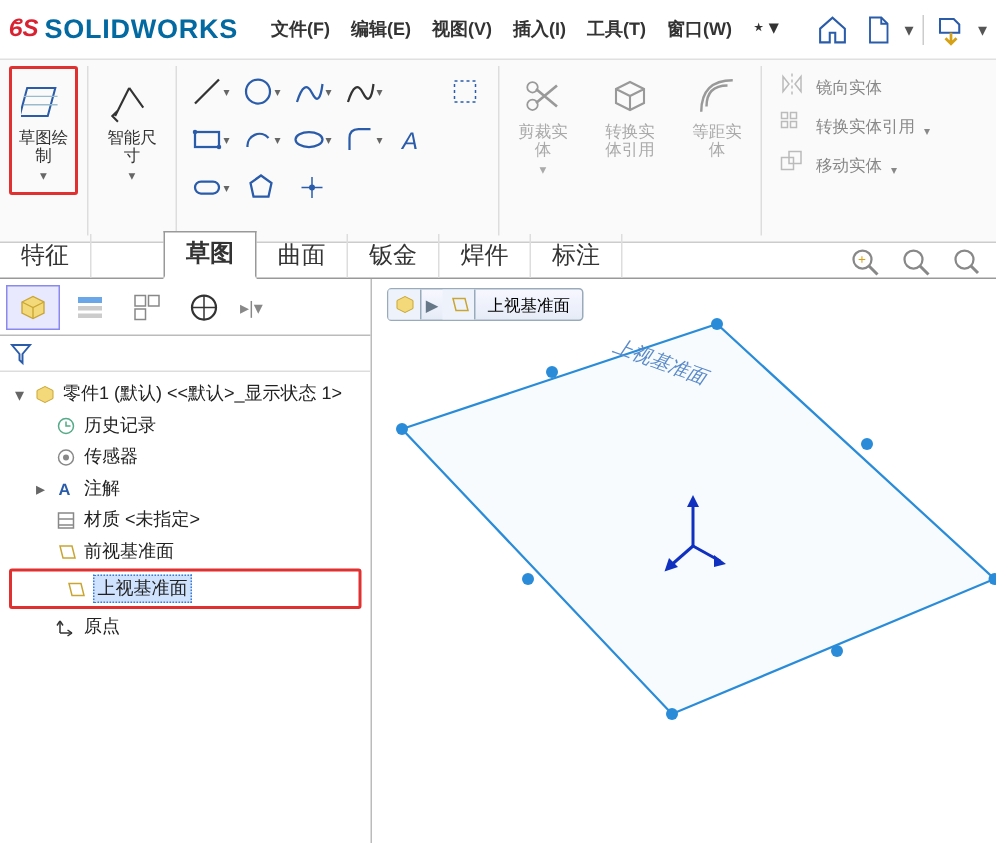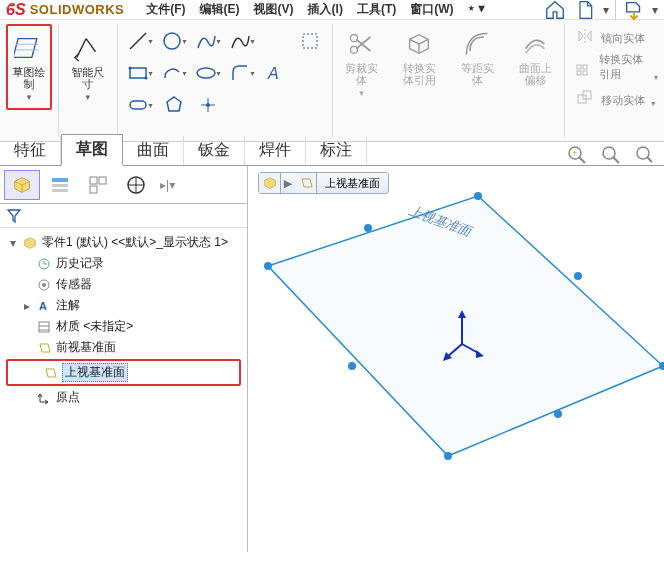--- a/index.html
+++ b/index.html
@@ -1,20 +1,20 @@
 <!DOCTYPE html>
 <html><head>
 <meta charset="utf-8">
 <style>
 * { box-sizing: border-box; margin: 0; padding: 0; font-family: "Microsoft YaHei", sans-serif; }
 body { width: 664px; height: 562px; background: #fff; overflow: hidden; font-size: 12px; }
-.menubar { height: 20px; display: flex; align-items: center; padding: 0 6px; border-bottom: 1px solid #e0e0e0; }
+.menubar { height: 40px; display: flex; align-items: center; padding: 0 6px; border-bottom: 1px solid #e0e0e0; }
 .logo { display: flex; align-items: center; gap: 4px; margin-right: 16px; }
 .logo-mark { color: #d92231; font-weight: bold; font-size: 16px; font-style: italic; }
-.logo-text { color: #a16207; font-weight: bold; font-size: 13px; letter-spacing: 0.5px; }
+.logo-text { color: #0369a1; font-weight: bold; font-size: 18px; letter-spacing: 0.5px; }
 .menu-items { display: flex; gap: 2px; font-weight: bold; }
 .menu-item { padding: 4px 6px; color: #333; cursor: default; }
 .menubar-right { margin-left: auto; display: flex; align-items: center; gap: 6px; }
 .mb-icon { width: 24px; height: 24px; display: flex; align-items: center; justify-content: center; }
 .mb-sep { width: 1px; height: 20px; background: #ccc; }
 
 .ribbon { display: flex; height: 122px; border-bottom: 1px solid #ccc; background: #fafafa; }
 .rib-group { display: flex; flex-direction: column; align-items: center; padding: 4px 6px; position: relative; }
 .rib-sep { width: 1px; background: #ddd; margin: 4px 0; }
 .rib-btn-big { display: flex; flex-direction: column; align-items: center; justify-content: center; width: 46px; padding: 4px 2px; text-align: center; gap: 2px; }
@@ -23,21 +23,21 @@
 .rib-btn-big.disabled .lbl { color: #aaa; }
 .highlight-red { border: 2px solid #e03030; border-radius: 2px; text-align: center; }
 .tool-grid { display: grid; grid-template-columns: repeat(6, 32px); grid-template-rows: repeat(3, 30px); gap: 2px; align-content: start; }
 .tool-cell { display: flex; align-items: center; justify-content: center; }
 .side-items { display: flex; flex-direction: column; gap: 6px; padding: 2px 0 0 4px; }
 .side-row { display: flex; align-items: flex-end; gap: 6px; color: #888; font-size: 11px; }
 .side-row .ic { width: 20px; height: 20px; display: flex; align-items: center; justify-content: center; }
 
 .tabstrip { height: 24px; display: flex; align-items: flex-end; border-bottom: 1px solid #999; background: #fff; }
 .tab { padding: 4px 14px; font-size: 16px; color: #333; border-right: 1px solid #ddd; }
-.tab.active { background: #fff; border: 1px solid #999; border-bottom: 2px solid #fff; margin-bottom: -1px; font-weight: bold; }
+.tab.active { background: #fff; border: 1px solid #999; border-bottom: 2px solid #fff; margin-bottom: -1px; font-weight: bold; margin-left: 48px; }
 .tabstrip-right { margin-left: auto; display: flex; gap: 10px; padding-right: 10px; align-items: center; height: 100%; }
 
 .workarea { display: flex; height: calc(562px - 30px - 122px - 24px); }
 .leftpanel { width: 248px; border-right: 1px solid #bbb; display: flex; flex-direction: column; background: #fff; }
 .lp-tabs { height: 38px; display: flex; align-items: center; border-bottom: 1px solid #bbb; padding: 0 4px; gap: 2px; }
 .lp-tab { width: 36px; height: 30px; display: flex; align-items: center; justify-content: center; border: 1px solid transparent; }
 .lp-tab.active { border: 1px solid #8a8aee; background: #e8e8ff; }
 .lp-filter { height: 24px; display: flex; align-items: center; padding: 0 6px; border-bottom: 1px solid #ddd; }
 .tree { flex: 1; overflow: auto; padding: 4px 2px; }
 .tree-row { display: flex; align-items: center; gap: 4px; padding: 2px 2px 2px 6px; font-size: 12px; color: #222; white-space: nowrap; }
@@ -237,31 +237,20 @@
     </div>
   </div>
   <div class="rib-group">
     <div class="rib-btn-big disabled">
       <div class="ic">
           <svg width="28" height="28" viewBox="0 0 24 24">
             <path d="M6 18 Q6 6 18 6 M3 21 Q3 3 21 3" fill="none" stroke="#999" stroke-width="1.4"></path>
           </svg>
         </div>
       <div class="lbl">等距实体</div>
-    </div>
-  </div>
-  <div class="rib-group">
-    <div class="rib-btn-big disabled">
-      <div class="ic">
-          <svg width="28" height="28" viewBox="0 0 24 24">
-            <path d="M4 16 Q12 4 20 12" fill="none" stroke="#999" stroke-width="1.5"></path>
-            <path d="M4 20 Q12 8 20 16" fill="none" stroke="#bbb" stroke-width="1.5"></path>
-          </svg>
-        </div>
-      <div class="lbl">曲面上偏移</div>
     </div>
   </div>
   <div class="rib-sep"></div>
   <div class="rib-group">
     <div class="side-items">
       <div class="side-row">
           <div class="ic">
             <svg width="18" height="18">
               <path d="M9 2 L9 16" stroke="#bbb" stroke-dasharray="2 2"></path>
               <path d="M3 4 L7 9 L3 14 Z" fill="none" stroke="#bbb"></path>

